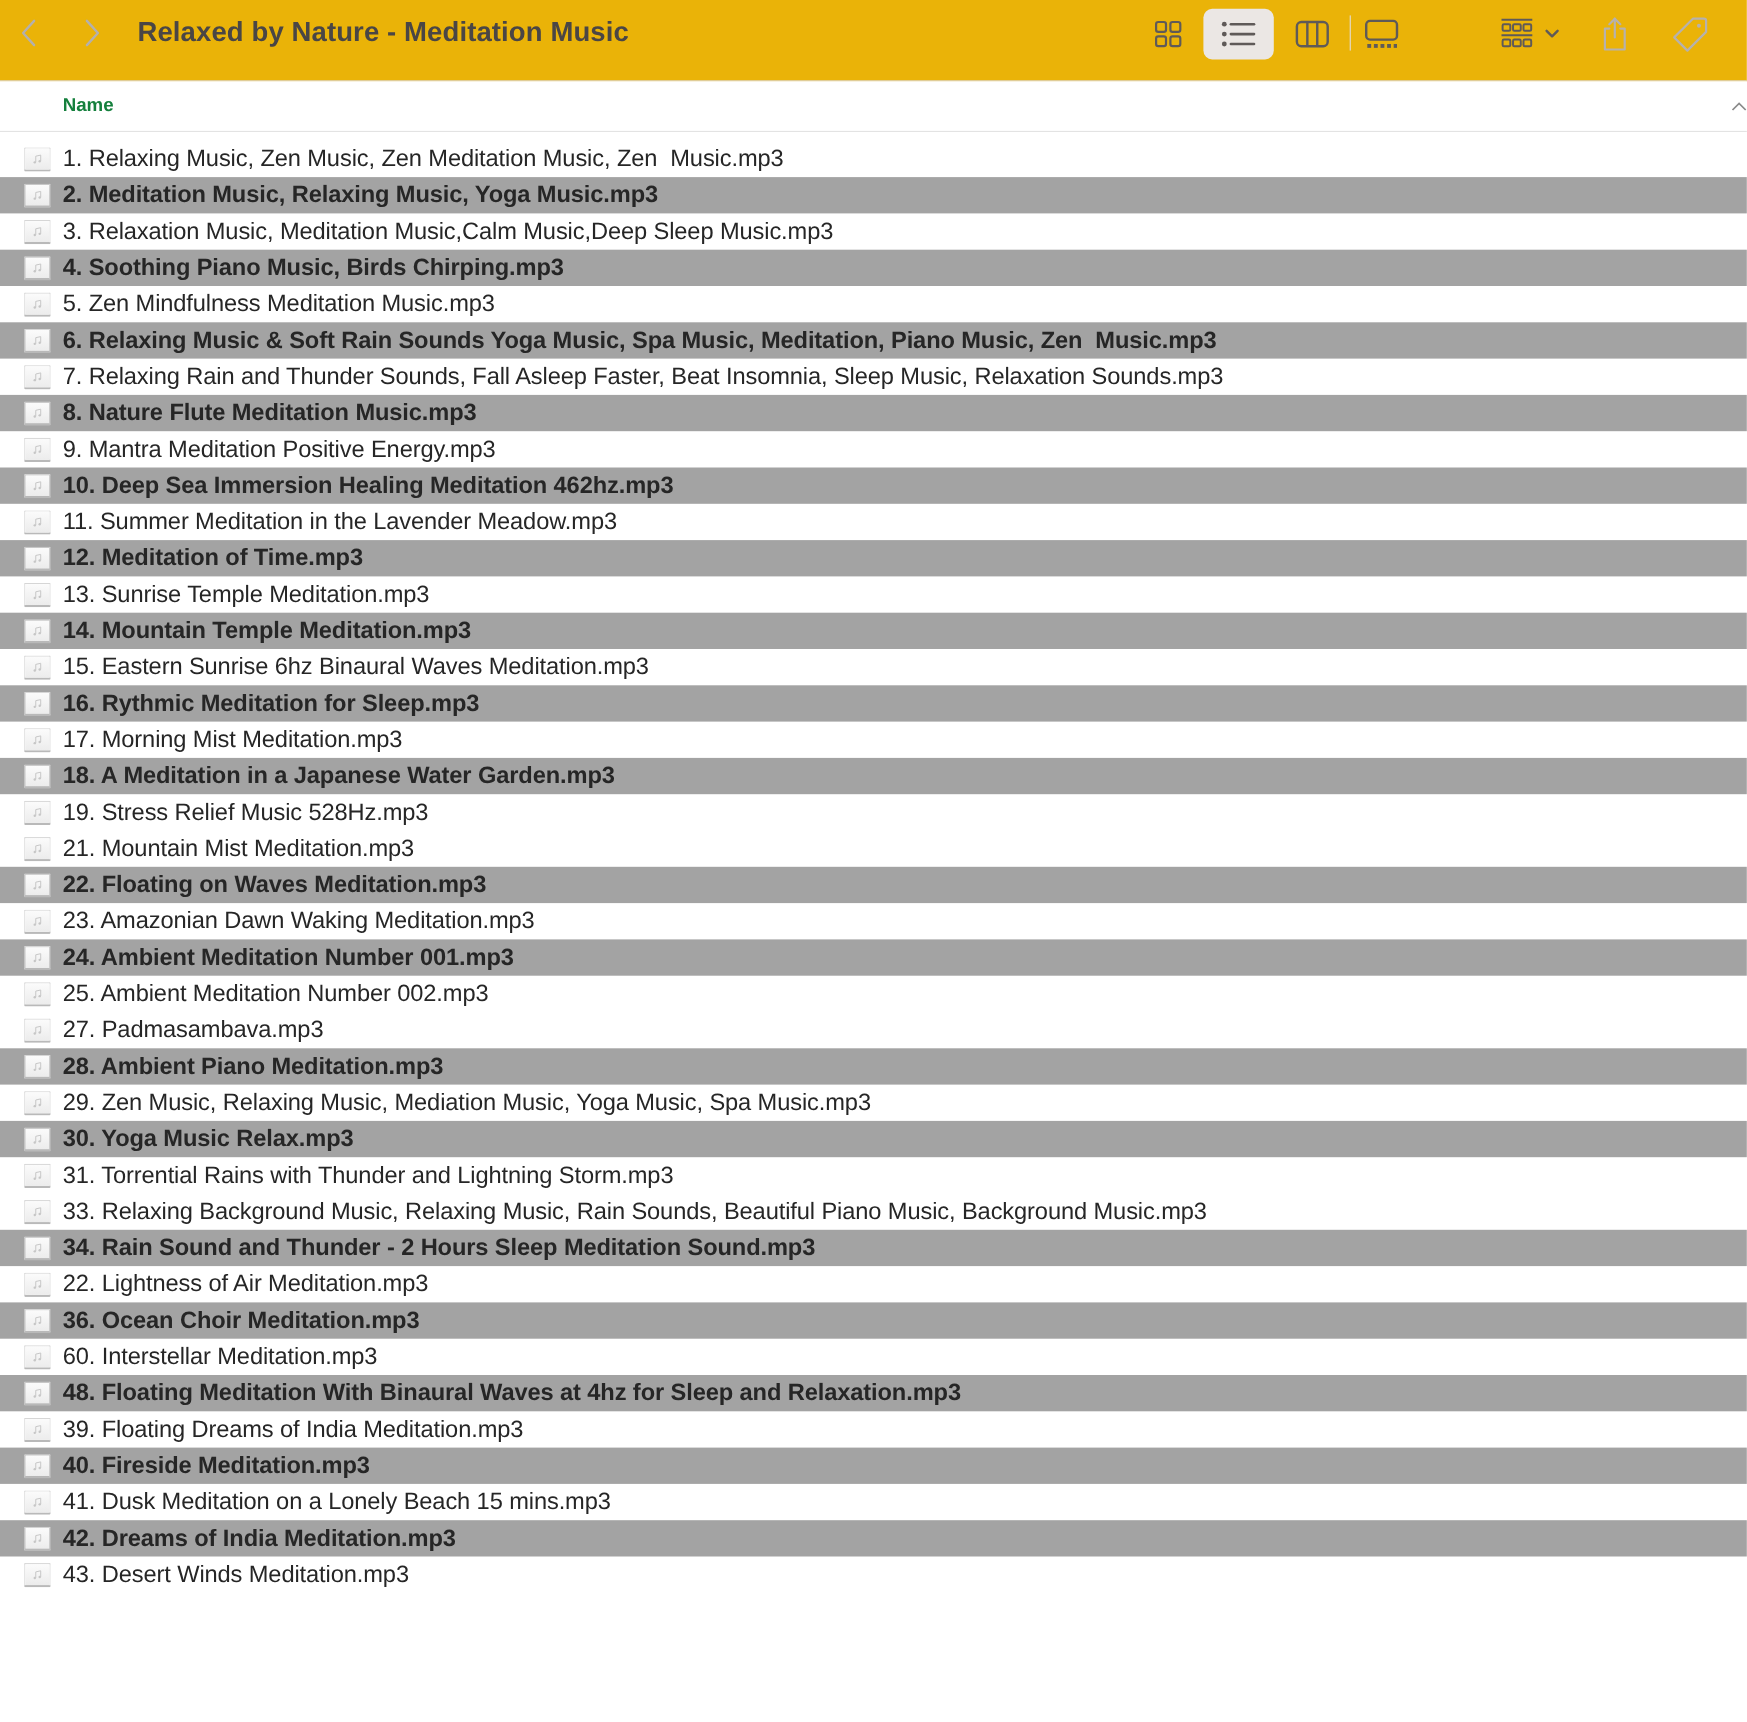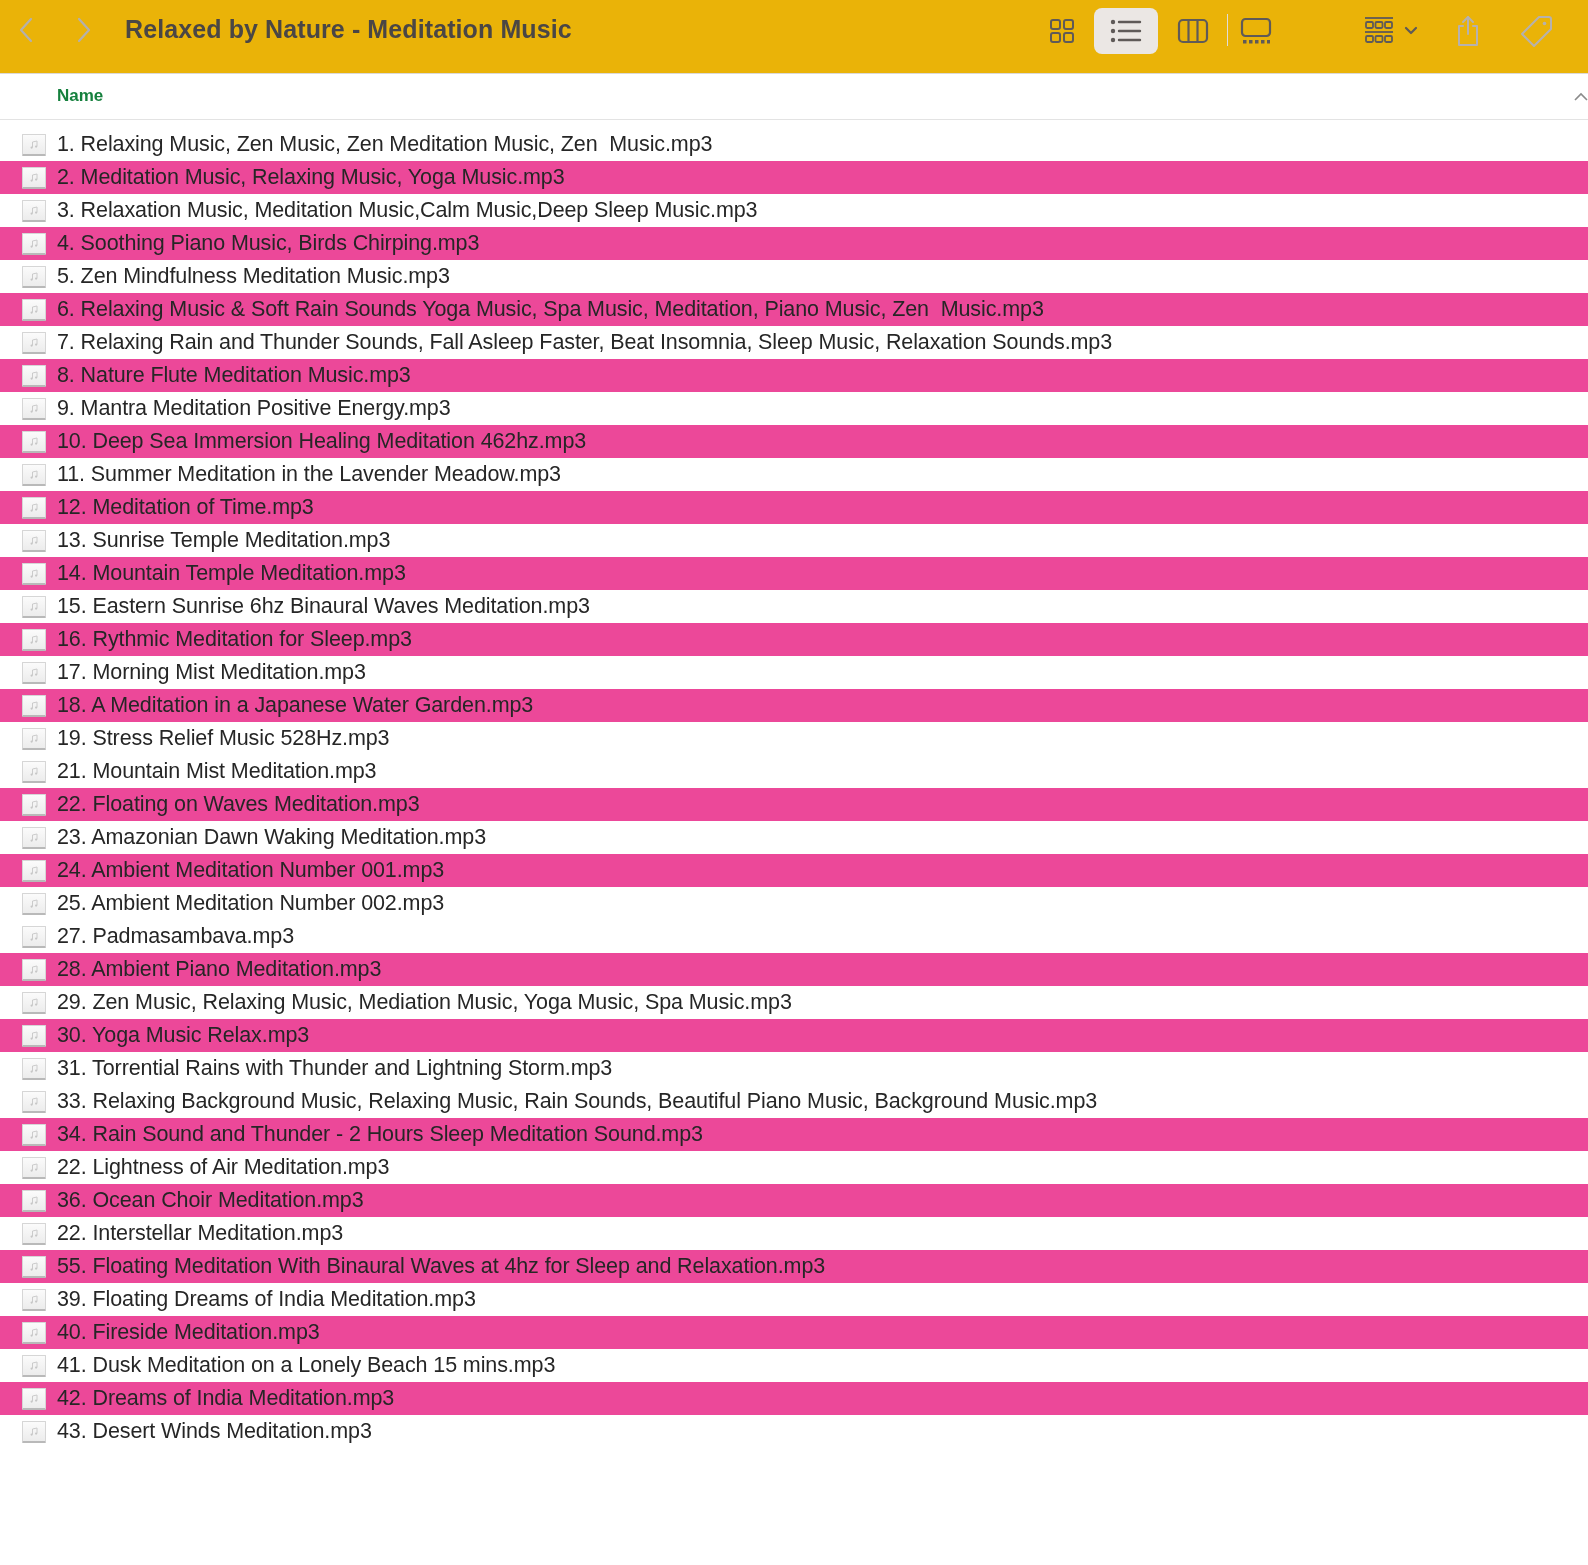--- a/index.html
+++ b/index.html
@@ -33,21 +33,21 @@
     .header .col-name {
       position: absolute; left: 57px; top: 12px; font-size: 17px; font-weight: bold; color: #15803d;
       cursor: pointer;
     }
     .header .sort-ind { position: absolute; right: 0px; top: 15px; width: 16px; height: 16px; }
 
     .list { position: absolute; left: 0; top: 128px; width: 1588px; }
     .row {
       position: relative; height: 33px; display: flex; align-items: center; cursor: default;
     }
-    .row.alt { background: #ec4899; }
+    .row.alt { background: #a3a3a3; font-weight: bold; }
     .file-icon {
       position: absolute; left: 22px; top: 6px; width: 24px; height: 22px;
       background: linear-gradient(#fbfbfb, #ececec);
       border: 1px solid #d6d6d6; border-bottom: 2px solid #b9b9b9; border-radius: 1px;
       display: flex; align-items: center; justify-content: center;
     }
     .file-icon svg { width: 10px; height: 10px; }
     .fname {
       position: absolute; left: 57px; top: 4px; font-size: 21.5px; color: #262626; white-space: pre;
       letter-spacing: -0.1px;
@@ -497,31 +497,31 @@
       <span class="fname">36. Ocean Choir Meditation.mp3</span>
     </div>
     <div class="row">
       <div class="file-icon">
         <svg viewBox="0 0 10 10">
           <path d="M3.5 7.5 V2 L8 1 V6.5" fill="none" stroke="#c6c6c6" stroke-width="0.9"></path>
           <circle cx="2.6" cy="7.6" r="1.1" fill="#c6c6c6"></circle>
           <circle cx="7.1" cy="6.6" r="1.1" fill="#c6c6c6"></circle>
         </svg>
       </div>
-      <span class="fname">22. Interstellar Meditation.mp3</span>
-    </div>
-    <div class="row alt">
-      <div class="file-icon">
-        <svg viewBox="0 0 10 10">
-          <path d="M3.5 7.5 V2 L8 1 V6.5" fill="none" stroke="#c6c6c6" stroke-width="0.9"></path>
-          <circle cx="2.6" cy="7.6" r="1.1" fill="#c6c6c6"></circle>
-          <circle cx="7.1" cy="6.6" r="1.1" fill="#c6c6c6"></circle>
-        </svg>
-      </div>
-      <span class="fname">55. Floating Meditation With Binaural Waves at 4hz for Sleep and Relaxation.mp3</span>
+      <span class="fname">60. Interstellar Meditation.mp3</span>
+    </div>
+    <div class="row alt">
+      <div class="file-icon">
+        <svg viewBox="0 0 10 10">
+          <path d="M3.5 7.5 V2 L8 1 V6.5" fill="none" stroke="#c6c6c6" stroke-width="0.9"></path>
+          <circle cx="2.6" cy="7.6" r="1.1" fill="#c6c6c6"></circle>
+          <circle cx="7.1" cy="6.6" r="1.1" fill="#c6c6c6"></circle>
+        </svg>
+      </div>
+      <span class="fname">48. Floating Meditation With Binaural Waves at 4hz for Sleep and Relaxation.mp3</span>
     </div>
     <div class="row">
       <div class="file-icon">
         <svg viewBox="0 0 10 10">
           <path d="M3.5 7.5 V2 L8 1 V6.5" fill="none" stroke="#c6c6c6" stroke-width="0.9"></path>
           <circle cx="2.6" cy="7.6" r="1.1" fill="#c6c6c6"></circle>
           <circle cx="7.1" cy="6.6" r="1.1" fill="#c6c6c6"></circle>
         </svg>
       </div>
       <span class="fname">39. Floating Dreams of India Meditation.mp3</span>

